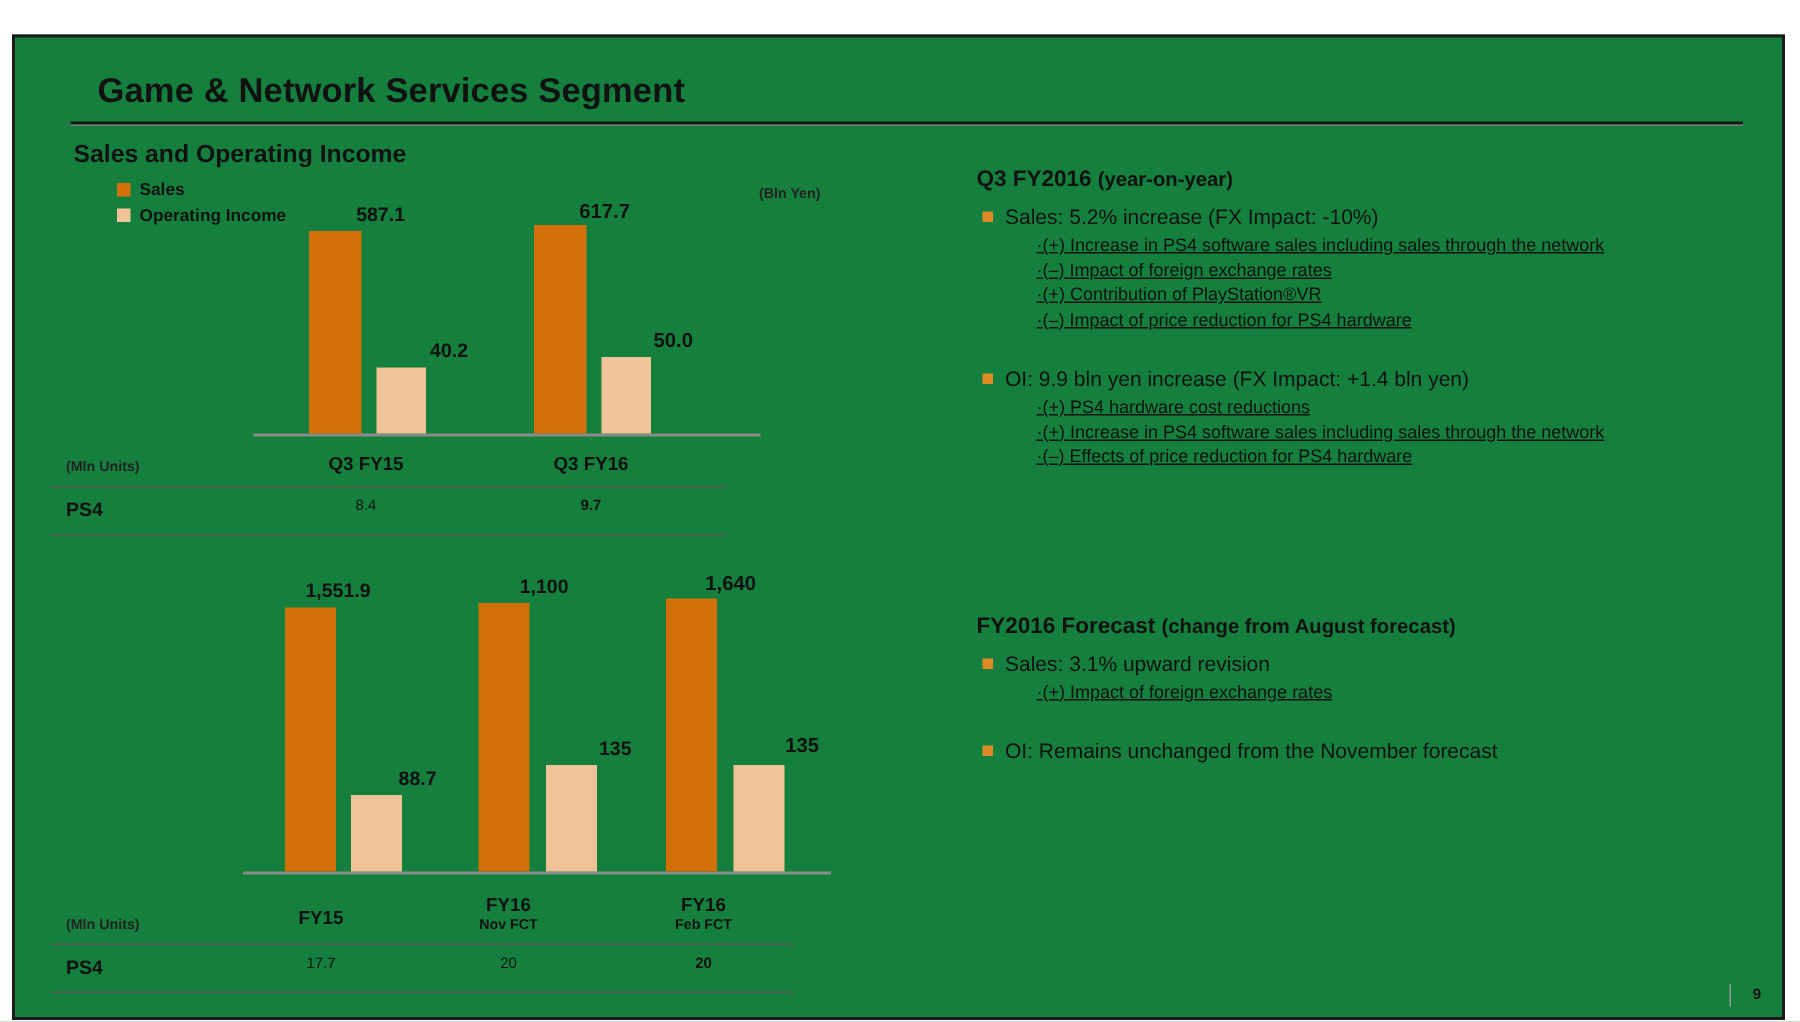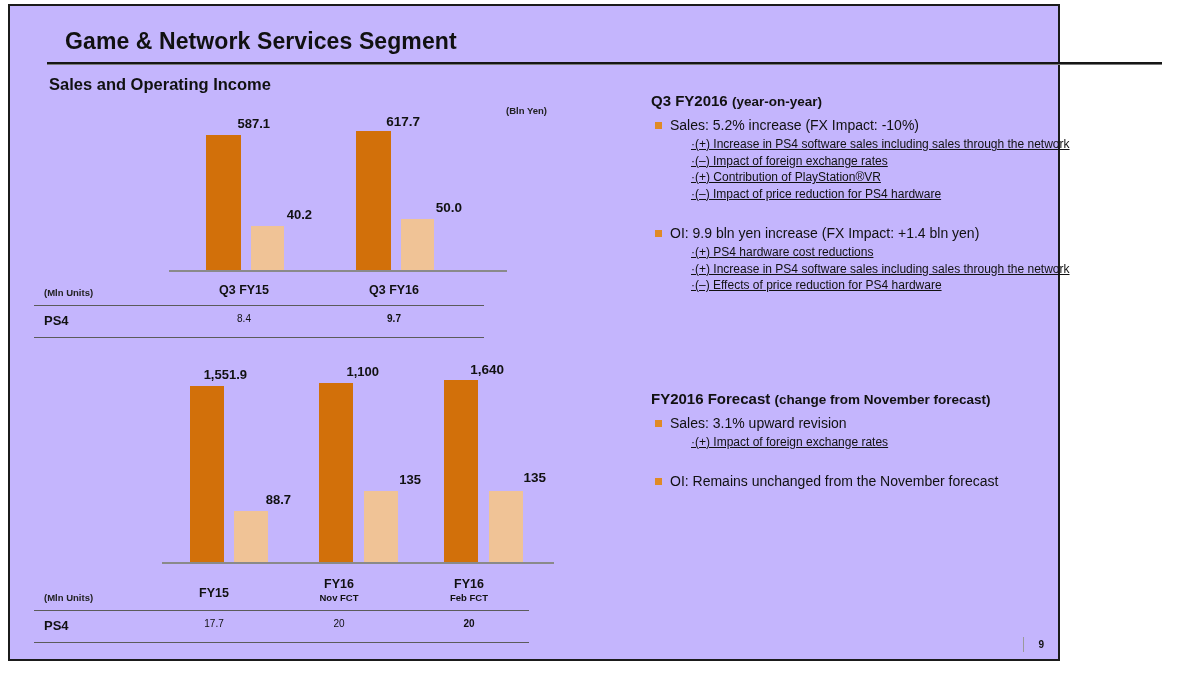--- a/index.html
+++ b/index.html
@@ -1,20 +1,20 @@
 <!DOCTYPE html>
 <html><head>
 <meta charset="utf-8">
 <style>
   html,body{margin:0;padding:0;background:#ffffff;}
   body{width:1200px;height:681px;overflow:hidden;
        font-family:"Liberation Sans","DejaVu Sans",sans-serif;color:#1a1a1a;}
 
-  .slide{position:absolute;left:8px;top:4px;width:1052px;height:657px;
-         background:#c4b5fd;border:2px solid #1b1b1b;box-sizing:border-box;}
+  .slide{position:absolute;left:8px;top:23px;width:1182px;height:657px;
+         background:#15803d;border:2px solid #1b1b1b;box-sizing:border-box;}
 
   
   .title{position:absolute;left:55px;top:22px;font-size:23px;font-weight:bold;
          letter-spacing:.1px;color:#111;white-space:nowrap;}
   .title-rule{position:absolute;left:37px;top:56px;width:1115px;height:0;
               border-top:2.6px solid #161616;border-bottom:1px solid #7a7a7a;}
 
   
   .left{position:absolute;left:24px;top:66px;width:600px;height:580px;}
   .section-head{position:absolute;left:15px;top:3px;font-size:16.5px;font-weight:bold;color:#111;}
@@ -65,20 +65,30 @@
 
 <div class="slide">
 
   <div class="title">Game &amp; Network Services Segment</div>
   <div class="title-rule"></div>
 
   <div class="left">
 
     <div class="section-head">Sales and Operating Income</div>
 
+    <div class="legend">
+      <div class="legend-row">
+        <span class="legend-sw" style="background:#D2700A"></span>
+        <span class="legend-lbl">Sales</span>
+      </div>
+      <div class="legend-row">
+        <span class="legend-sw" style="background:#F0C396"></span>
+        <span class="legend-lbl">Operating Income</span>
+      </div>
+    </div>
 
     <div class="unit-note">(Bln Yen)</div>
 
     <div class="chart" style="left:0;top:50px;width:500px;height:150px;">
       <div class="axis" style="left:135px;top:148px;width:338px;"></div>
 
       <div class="blabel" style="left:156px;top:-6px;width:80px;">587.1</div>
       <div class="bar sales" style="left:172px;top:13px;height:135px;width:35px;"></div>
 
       <div class="blabel" style="left:198px;top:85px;width:80px;">40.2</div>
@@ -181,21 +191,21 @@
       <div class="subs">
         <div class="sub-line">·(+)  PS4 hardware cost reductions</div>
         <div class="sub-line">·(+)  Increase in PS4 software sales including sales through the network</div>
         <div class="sub-line">·(–)  Effects of price reduction for PS4 hardware</div>
       </div>
     </div>
 
     <div style="margin-top:96px;">
       <div class="blk-head">
         <span>FY2016 Forecast</span>
-        <span class="norm">(change from November forecast)</span>
+        <span class="norm">(change from August forecast)</span>
       </div>
 
       <div class="bullet">
         <span class="bsq"></span>
         <span class="btxt">Sales: 3.1% upward revision</span>
       </div>
       <div class="subs">
         <div class="sub-line">·(+)  Impact of foreign exchange rates</div>
       </div>
 

